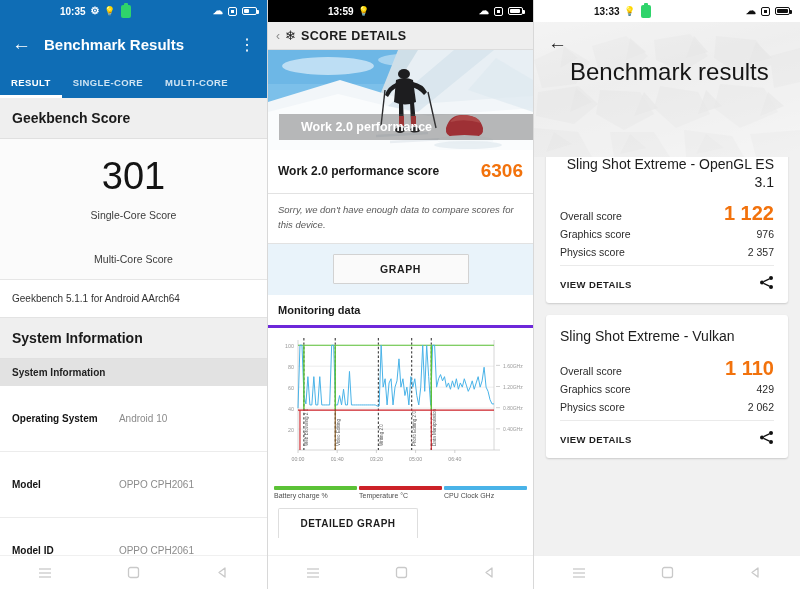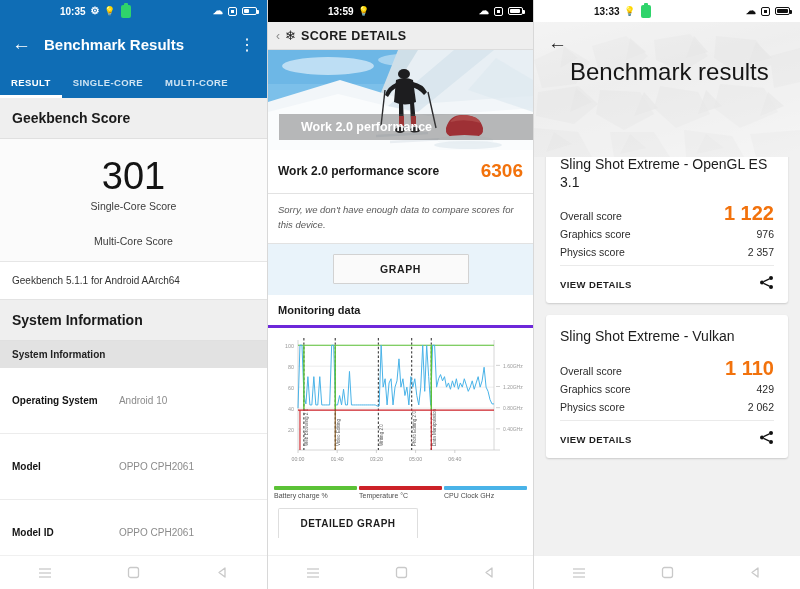--- a/index.html
+++ b/index.html
@@ -45,21 +45,21 @@
   .gb-more { font-size:16px; letter-spacing:0; width:16px; text-align:center; }
   .gb-tabs { background:#0f6db5; display:flex; height:32px; align-items:stretch; }
   .gb-tab { color:#cfe4f3; font-size:9.5px; font-weight:bold; letter-spacing:.4px;
     display:flex; align-items:center; padding:0 11px; }
   .gb-tab.active { color:#fff; box-shadow: inset 0 -3px 0 #fff; }
   .gb-section { background:#efefef; padding:12px 12px; font-size:14px; font-weight:bold;
     color:#1a1a1a; border-bottom:1px solid #e0e0e0;}
   .gb-scores { background:#fbfbfb; padding:16px 0 14px; text-align:center;
     border-bottom:1px solid #e6e6e6; }
   .gb-big { font-size:38px; font-weight:300; color:#141414; line-height:1.15; }
-  .gb-lbl { font-size:10.5px; color:#3b3b3b; margin-top:1px; }
+  .gb-lbl { font-size:10.5px; color:#3b3b3b; margin-top:10px; }
   .gb-gap { height:22px; }
   .gb-version { font-size:10px; color:#333; padding:13px 12px; background:#fff;
     border-bottom:1px solid #e3e3e3; }
   .gb-subhead { background:#e2e2e2; font-size:10px; font-weight:bold; color:#222;
     padding:8px 12px; }
   .gb-row { display:flex; font-size:10px; padding:27px 12px; border-bottom:1px solid #ececec;}
   .gb-k { width:44%; font-weight:bold; color:#141414; }
   .gb-v { color:#8b8b8b; }
 
   
@@ -99,21 +99,21 @@
   
   .r3-hero { height:135px; position:relative;
     background:linear-gradient(165deg,#f2f2f2 0%,#e6e6e6 40%,#ededed 70%,#f6f6f6 100%); }
   .r3-rock { position:absolute; inset:0; opacity:.55; }
   .r3-back { position:absolute; left:14px; top:10px; font-size:19px; color:#1c1c1c; }
   .r3-title { position:absolute; left:36px; top:36px; font-size:24px; color:#161616;
     line-height:1.18; }
   .r3-body { background:#f1f1f1; padding:0 12px; height:454px; }
   .card { background:#fff; border-radius:3px; box-shadow:0 1px 2px rgba(0,0,0,.16);
     padding:13px 14px 9px; margin-bottom:12px; }
-  .card.first { margin-top:-14px; }
+  .card.first { margin-top:-14px;text-align:right; }
   .card-title { font-size:14px; color:#1c1c1c; line-height:1.25; margin-bottom:11px; }
   .crow { display:flex; align-items:baseline; justify-content:space-between;
     margin-bottom:6px; }
   .crow .k { font-size:10.5px; color:#2b2b2b; }
   .crow .v { font-size:10.5px; color:#2b2b2b; }
   .crow.overall .v { font-size:20px; font-weight:bold; color:#f2720c; }
   .crow.overall { margin-bottom:3px; }
   .cfoot { display:flex; align-items:center; justify-content:space-between;
     border-top:1px solid #eaeaea; margin-top:7px; padding-top:9px; }
   .cfoot .vd { font-size:9.5px; font-weight:bold; letter-spacing:.4px; color:#1e1e1e; }

